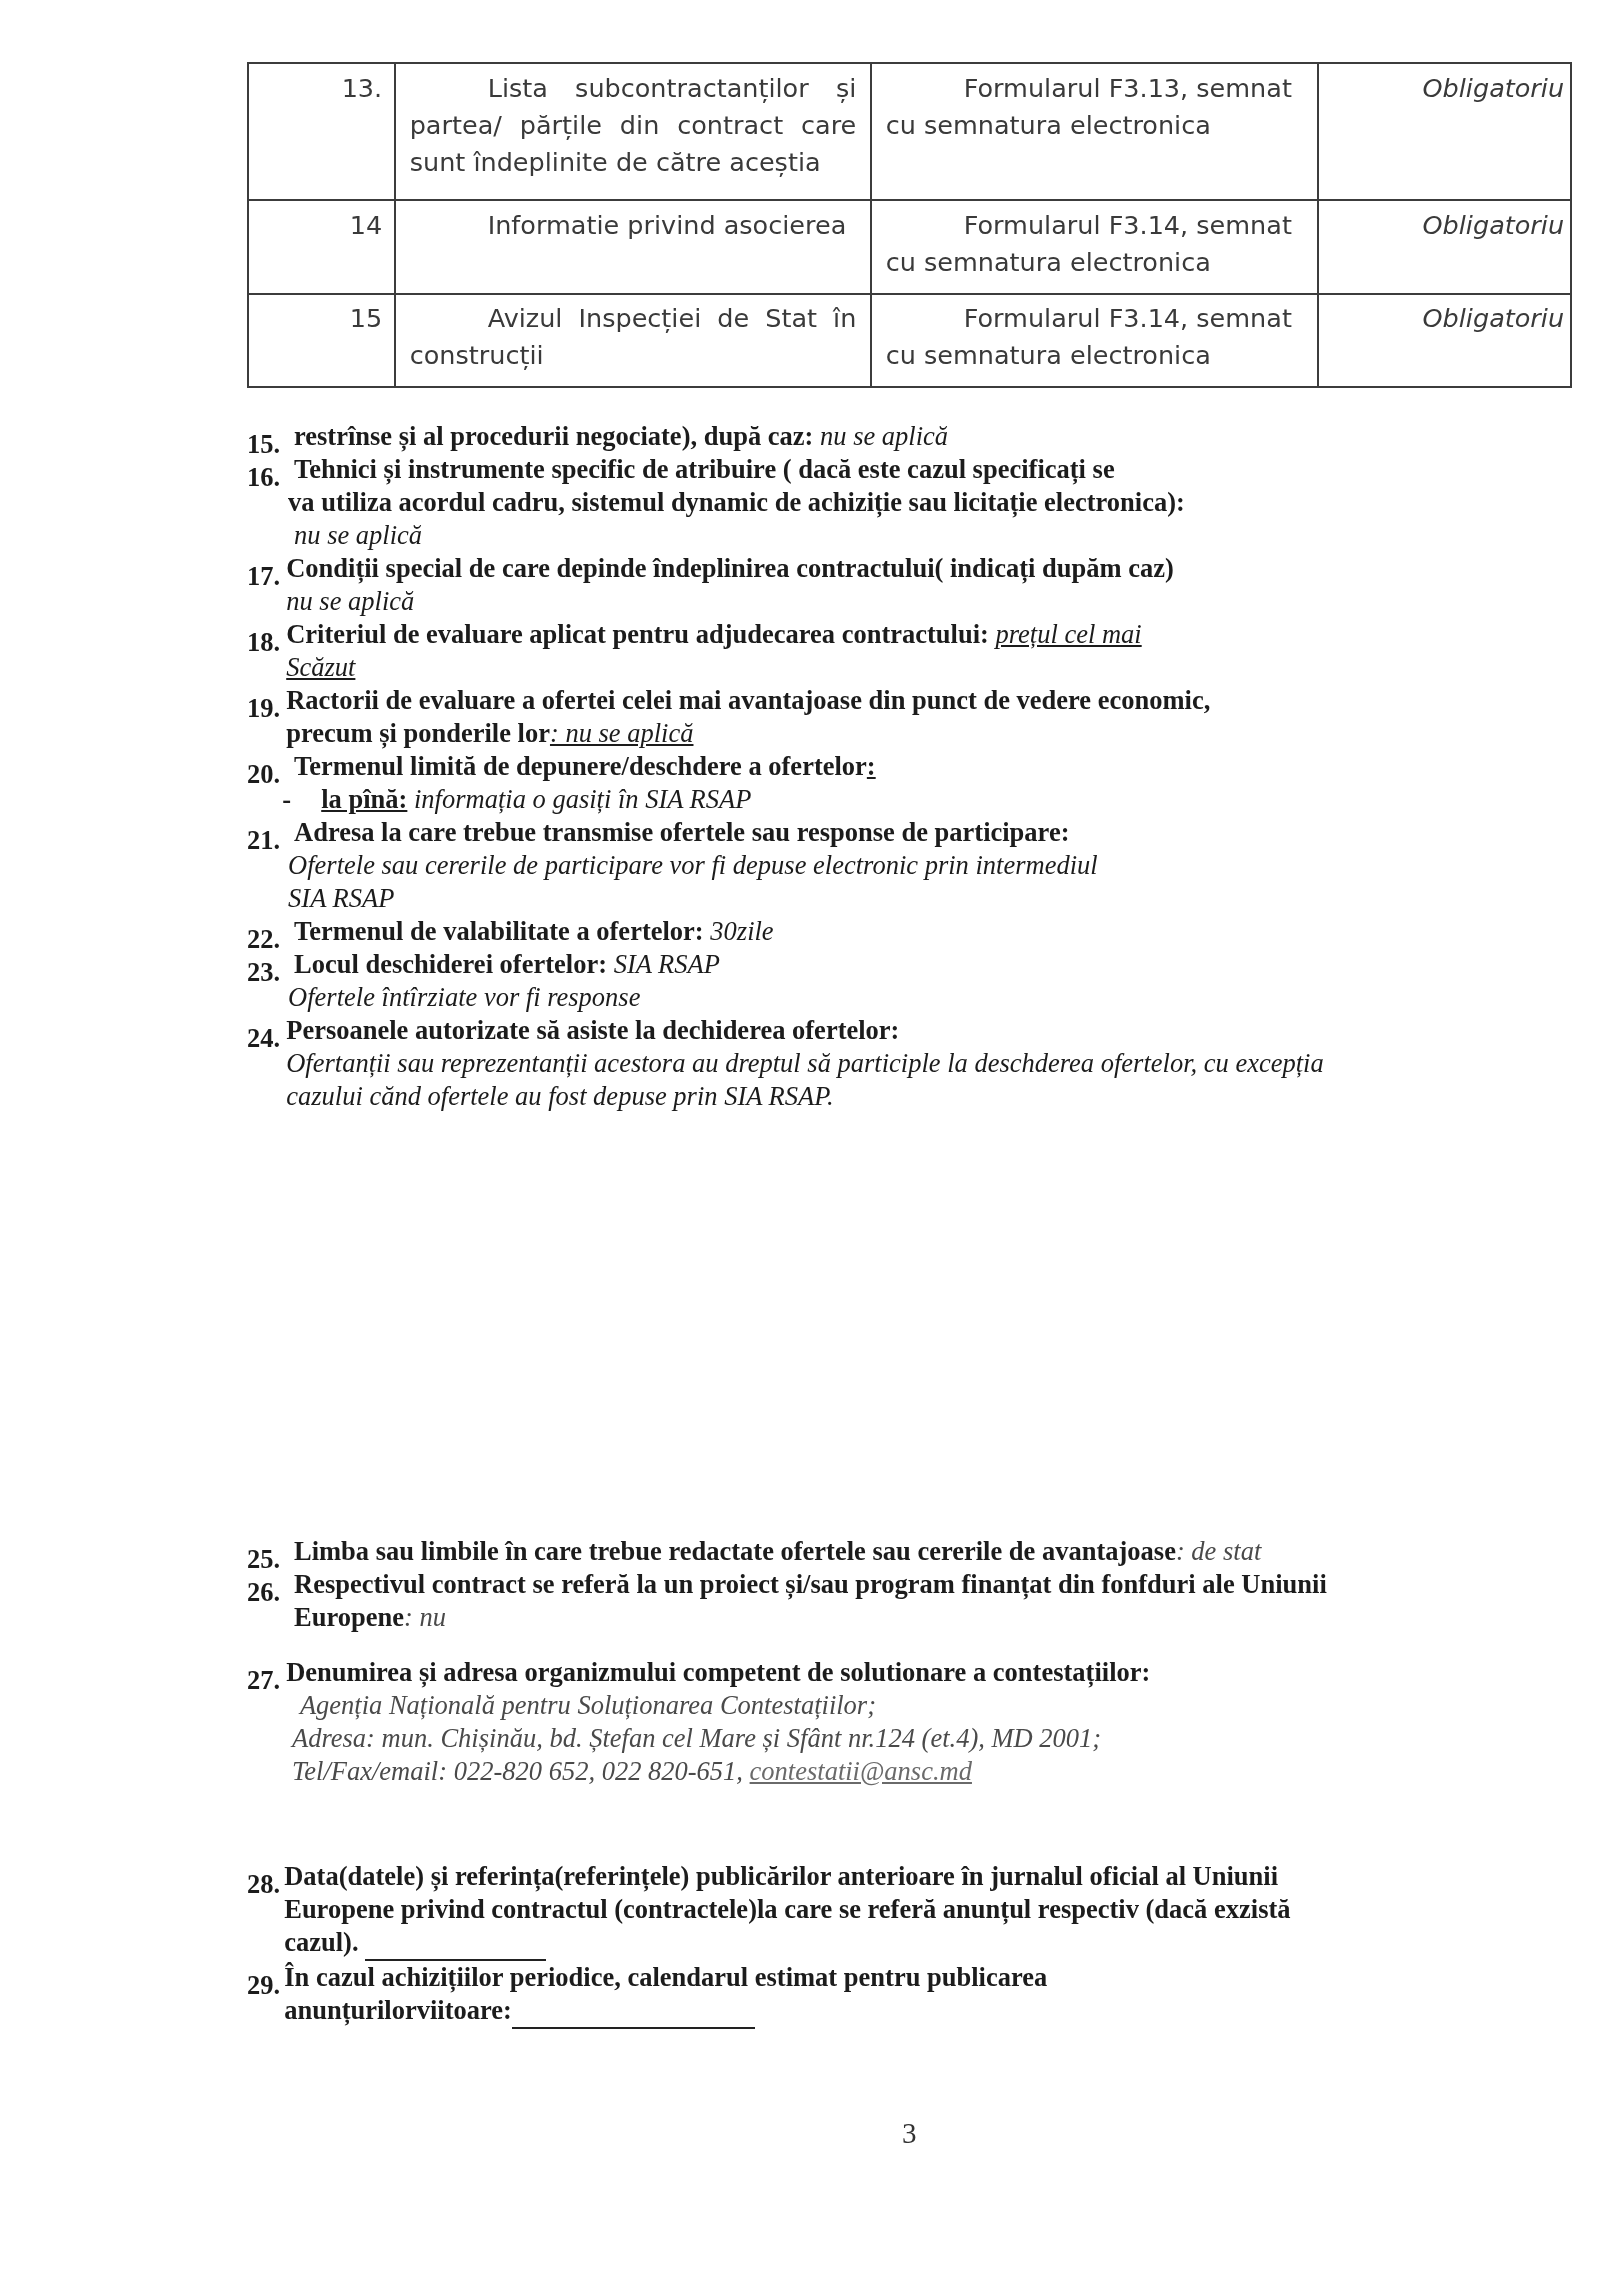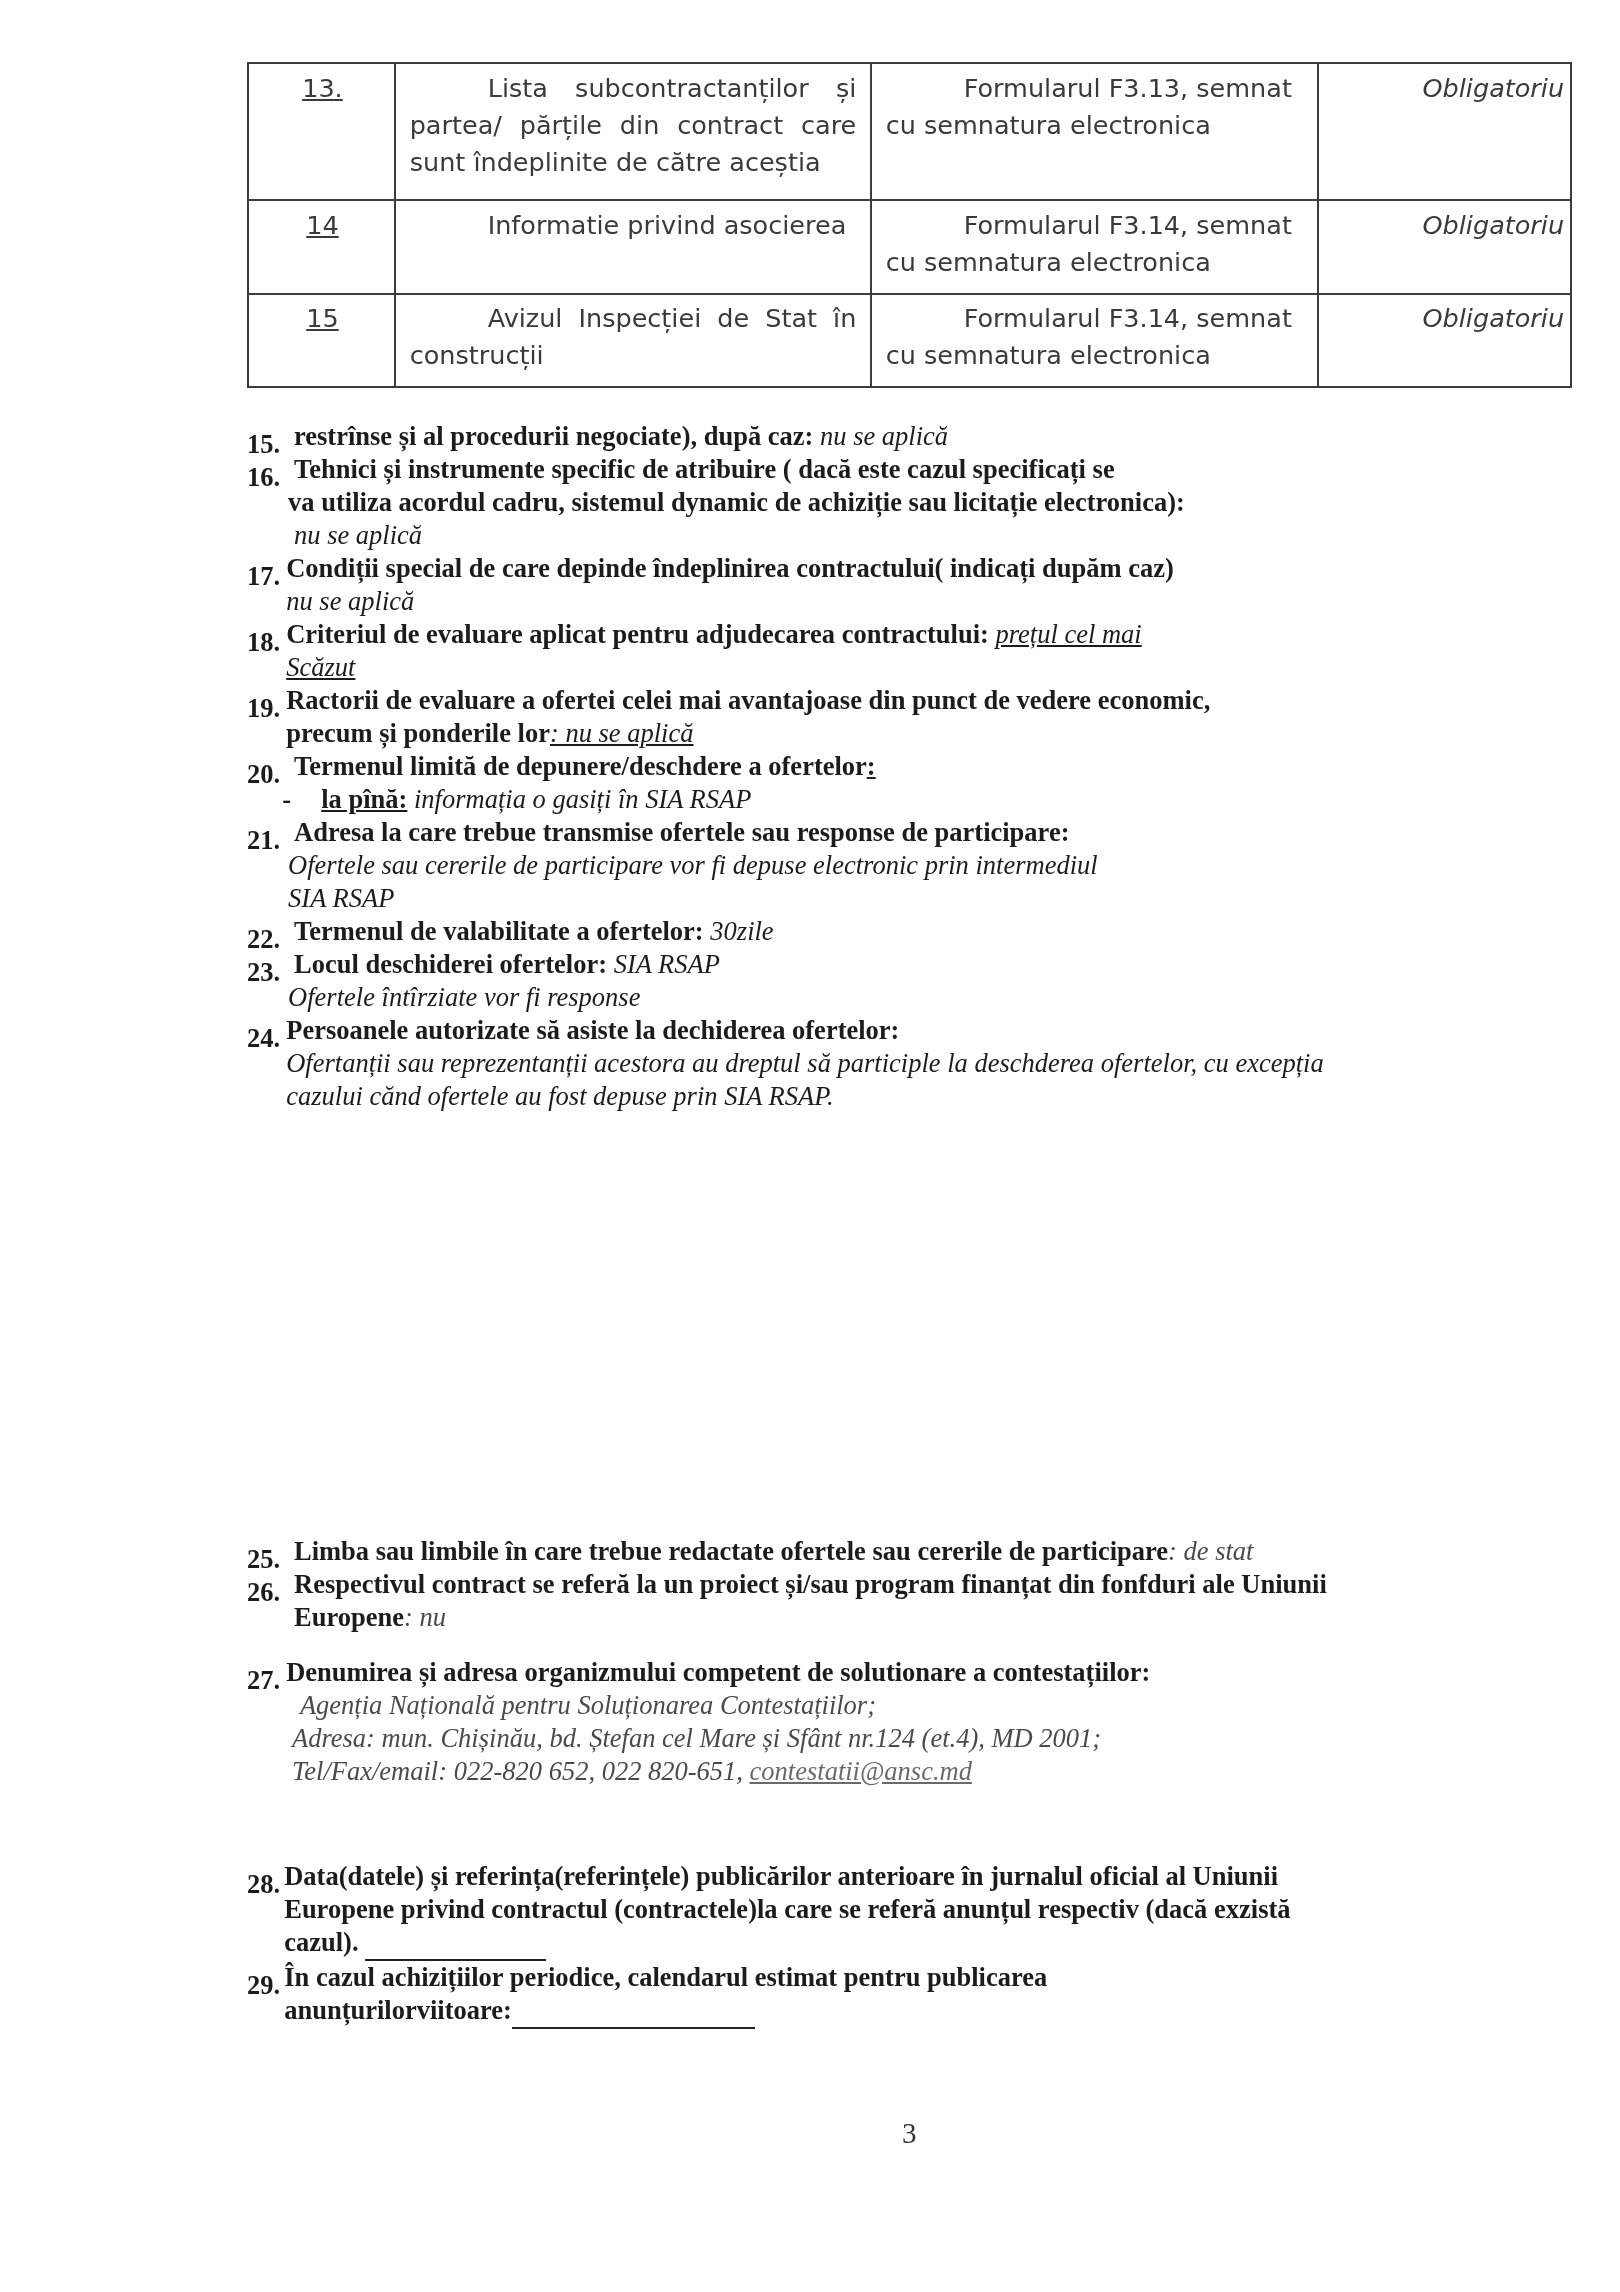--- a/index.html
+++ b/index.html
@@ -15,21 +15,21 @@
   .doc-table td {
     border: 2px solid #3c3c3c; vertical-align: top; padding: 5.9px 13.7px 5.9px 13.7px;
   }
   .doc-table col.c1 { width: 147px; }
   .doc-table col.c2 { width: 476px; }
   .doc-table col.c3 { width: 447px; }
   .doc-table col.c4 { width: 253px; }
   .doc-table tr.r13 td { height: 123px; }
   .doc-table tr.r14 td { height: 80px; }
   .doc-table tr.r15 td { height: 80px; }
-  .cell-num { text-align: center; padding-right: 11.8px !important; text-decoration: underline; }
+  .cell-num { text-align: right; padding-right: 11.8px !important; }
   .cell-just { text-align: justify; text-align-last: left; text-indent: 78px; }
   .cell-form { text-indent: 78px; }
   .cell-req { text-align: right; padding-right: 5.9px !important; font-style: italic; }
 
   
   .section {
     position: absolute; left: 247px;
     font-family: "Liberation Serif", serif; font-weight: bold; font-size: 26.5px;
     line-height: 33px; color: #1c1c1c;
   }
@@ -138,21 +138,21 @@
     <div style="margin-left:-7.8px">Persoanele autorizate să asiste la dechiderea ofertelor:</div>
     <div class="val" style="margin-left:-7.8px; white-space:nowrap">Ofertanții sau reprezentanții acestora au dreptul să participle la deschderea ofertelor, cu excepția</div>
     <div class="val" style="margin-left:-7.8px">cazului cănd ofertele au fost depuse prin SIA RSAP.</div>
   </div>
 </div>
 
 <div class="section" style="top:1535px; width:1353px;">
 
   <div class="item">
     <span class="num">25.</span>
-    <div><span>Limba sau limbile în care trebue redactate ofertele sau cererile de participare</span><span class="light">: de stat</span></div>
+    <div><span>Limba sau limbile în care trebue redactate ofertele sau cererile de avantajoase</span><span class="light">: de stat</span></div>
   </div>
 
   <div class="item">
     <span class="num">26.</span>
     <div>Respectivul contract se referă la un proiect și/sau program finanțat din fonfduri ale Uniunii</div>
     <div><span>Europene</span><span class="light">: nu</span></div>
   </div>
 
   <div class="item" style="margin-top:21.6px">
     <span class="num">27.</span>

